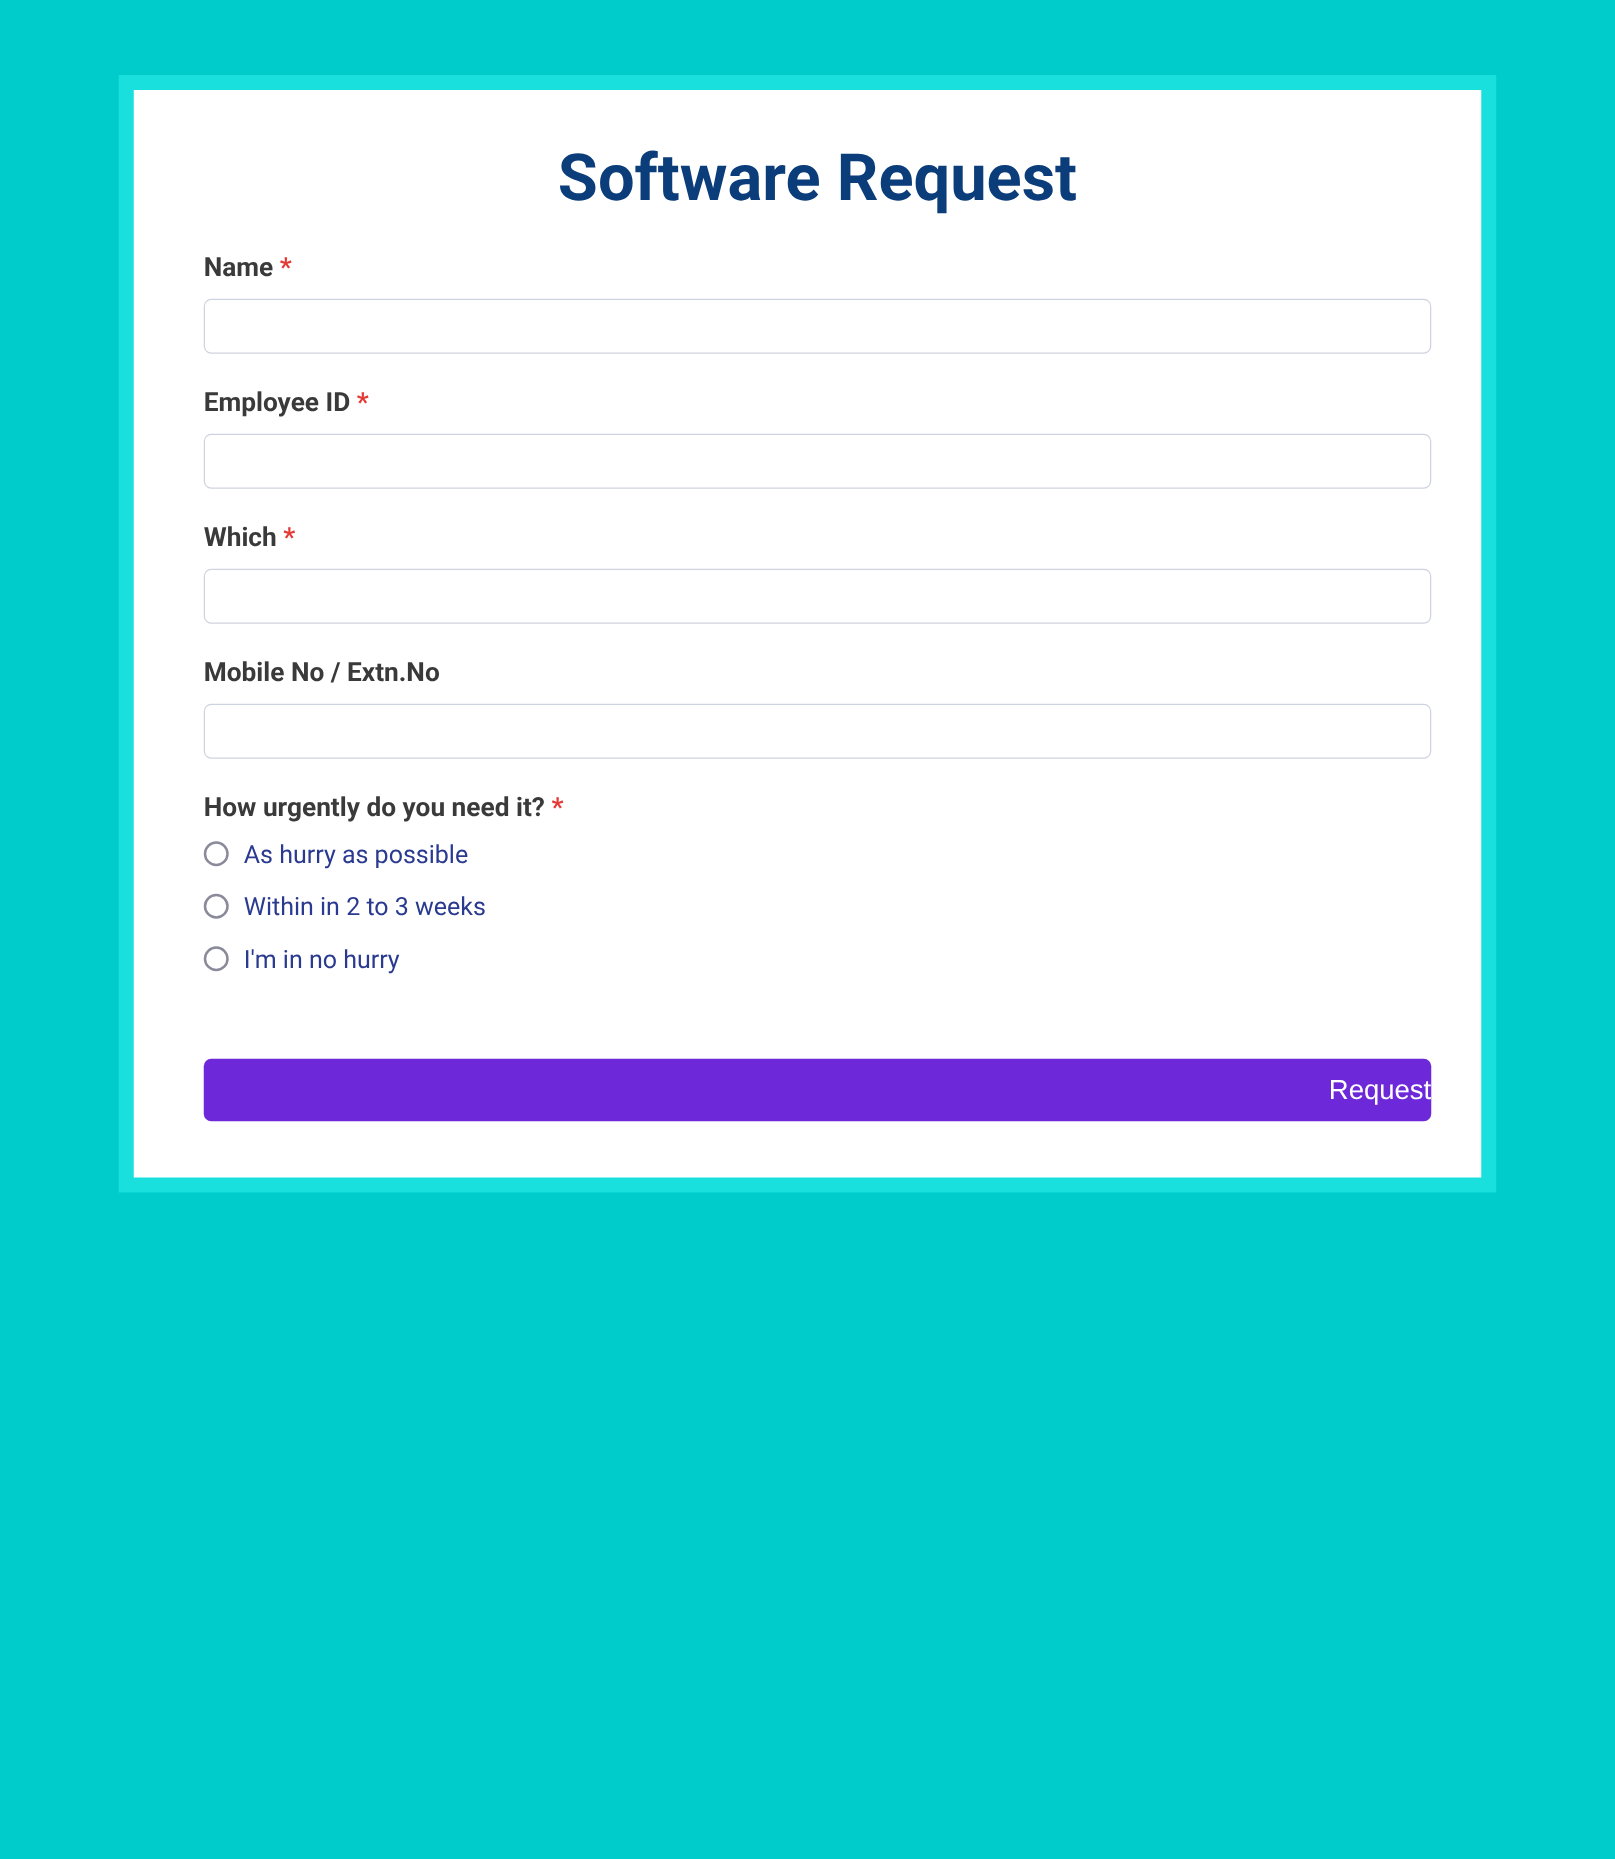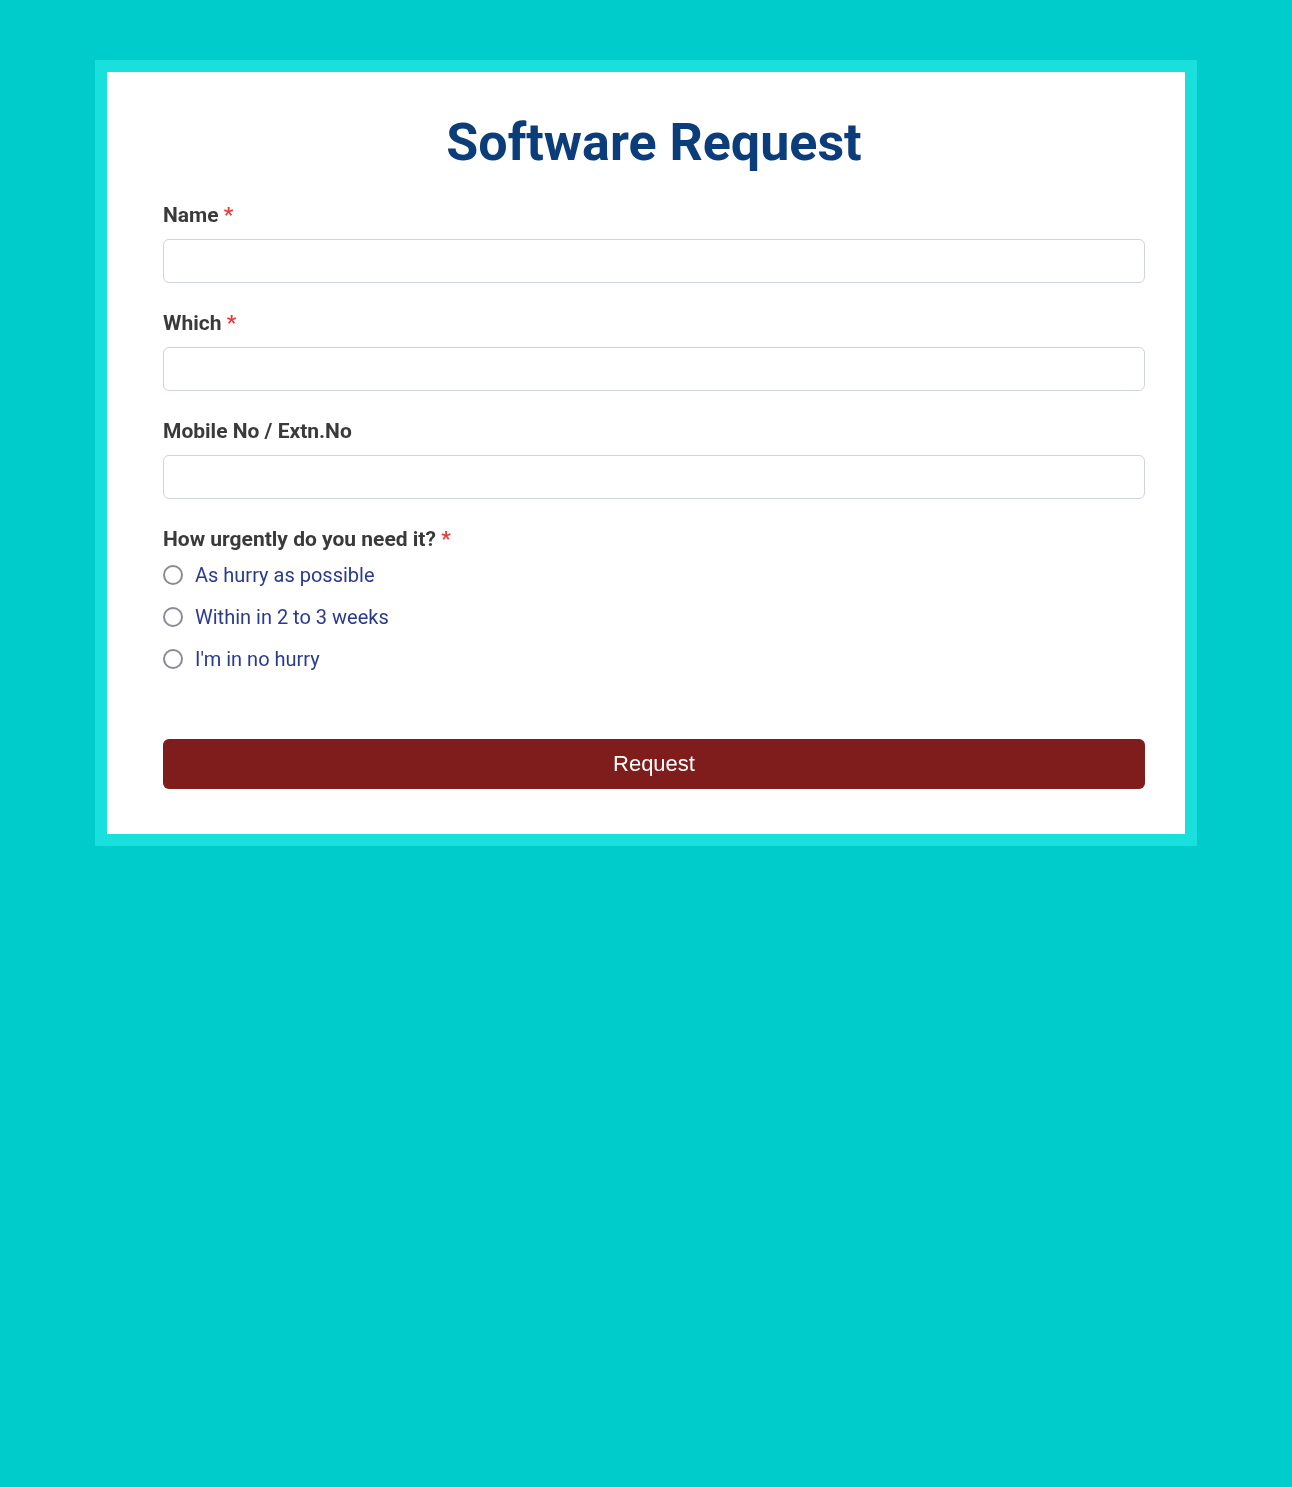--- a/index.html
+++ b/index.html
@@ -82,48 +82,56 @@
       font-size: 20px;
       color: #2a3a8f;
       cursor: pointer;
     }
     .options-container {
       margin-top: 2px;
     }
     .submit-button {
       width: 100%;
       height: 50px;
-      background-color: #7f1d1d;
+      background-color: #6d28d9;
       color: #ffffff;
       font-size: 22px;
       font-weight: 400;
       border: none;
       border-radius: 6px;
       cursor: pointer;
       margin-top: 40px;
+      text-align: right;
     }
   </style>
 </head>
 <body>
 
 <div class="outer-border">
   <div class="form-card">
 
     <h1 class="form-title">Software Request</h1>
 
     
     <div class="form-group">
       <label class="form-label">
         <span>Name</span>
         <span class="required">*</span>
       </label>
       <input type="text" class="form-input" value="" style="">
     </div>
 
     
+    <div class="form-group">
+      <label class="form-label">
+        <span>Employee ID</span>
+        <span class="required">*</span>
+      </label>
+      <input type="text" class="form-input" value="" style="">
+    </div>
 
     
     <div class="form-group">
       <label class="form-label">
         <span>Which</span>
         <span class="required">*</span>
       </label>
       <input type="email" class="form-input" value="" style="">
     </div>
 

